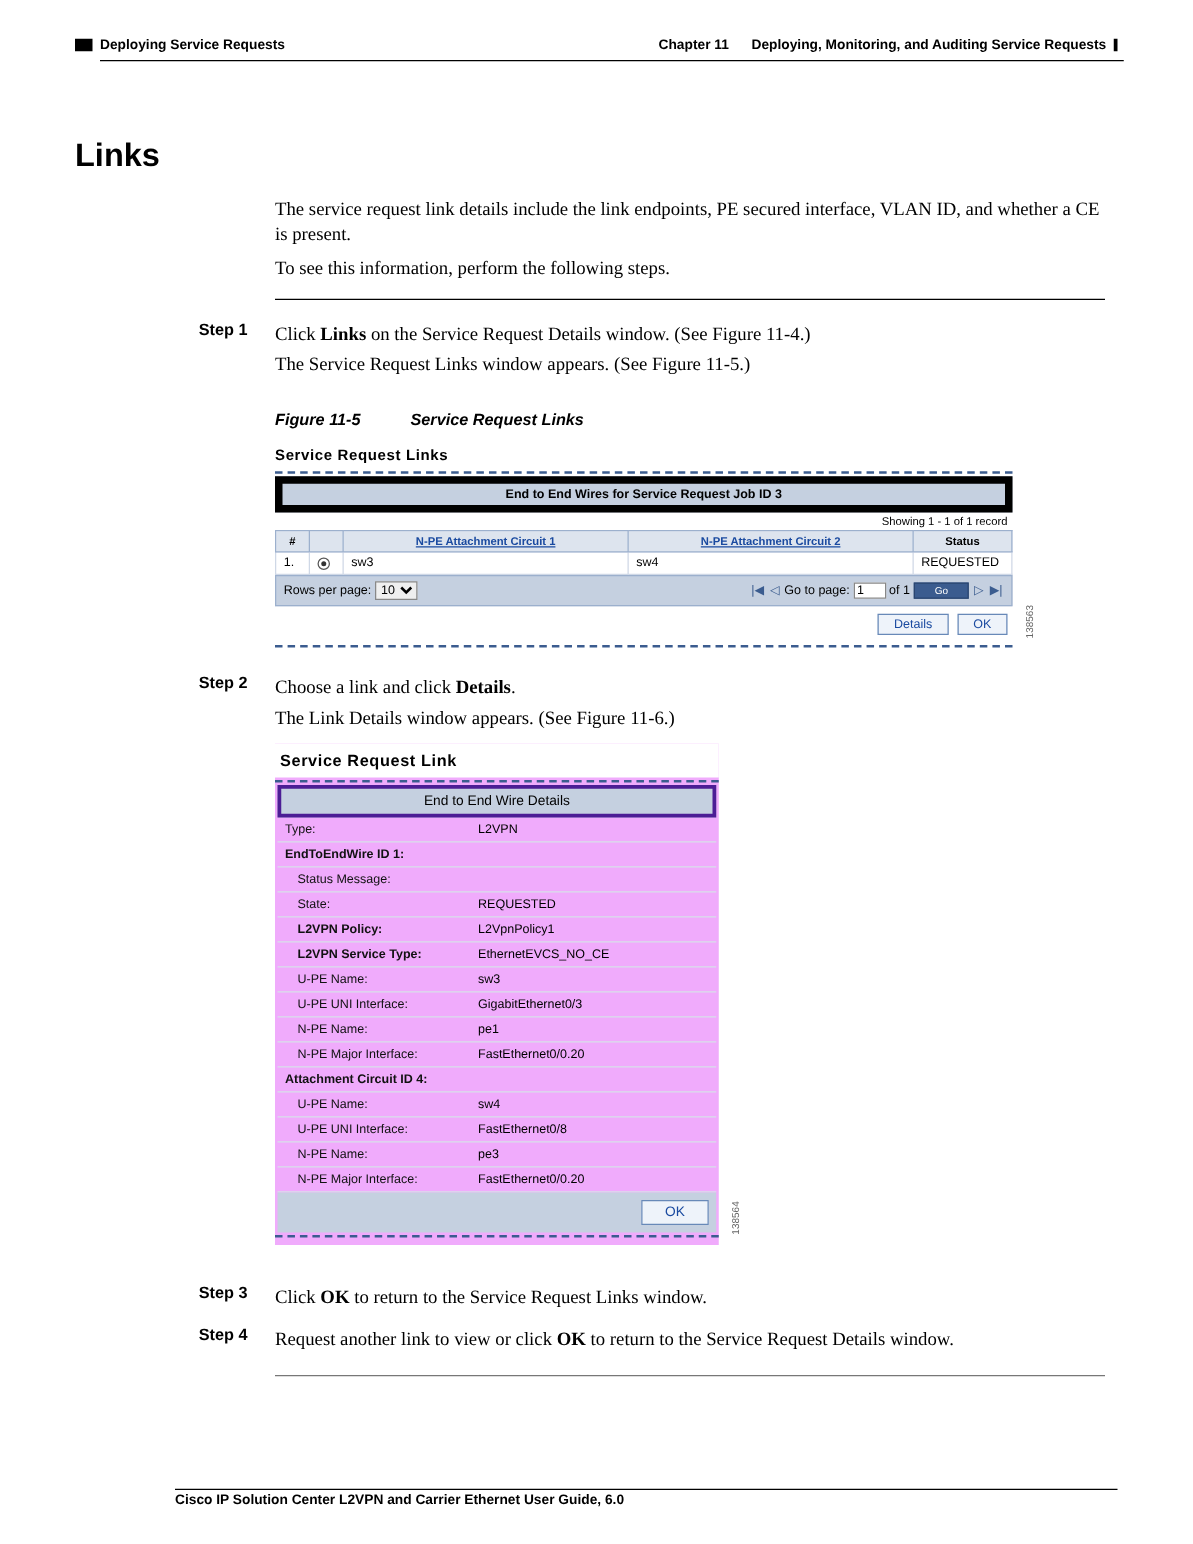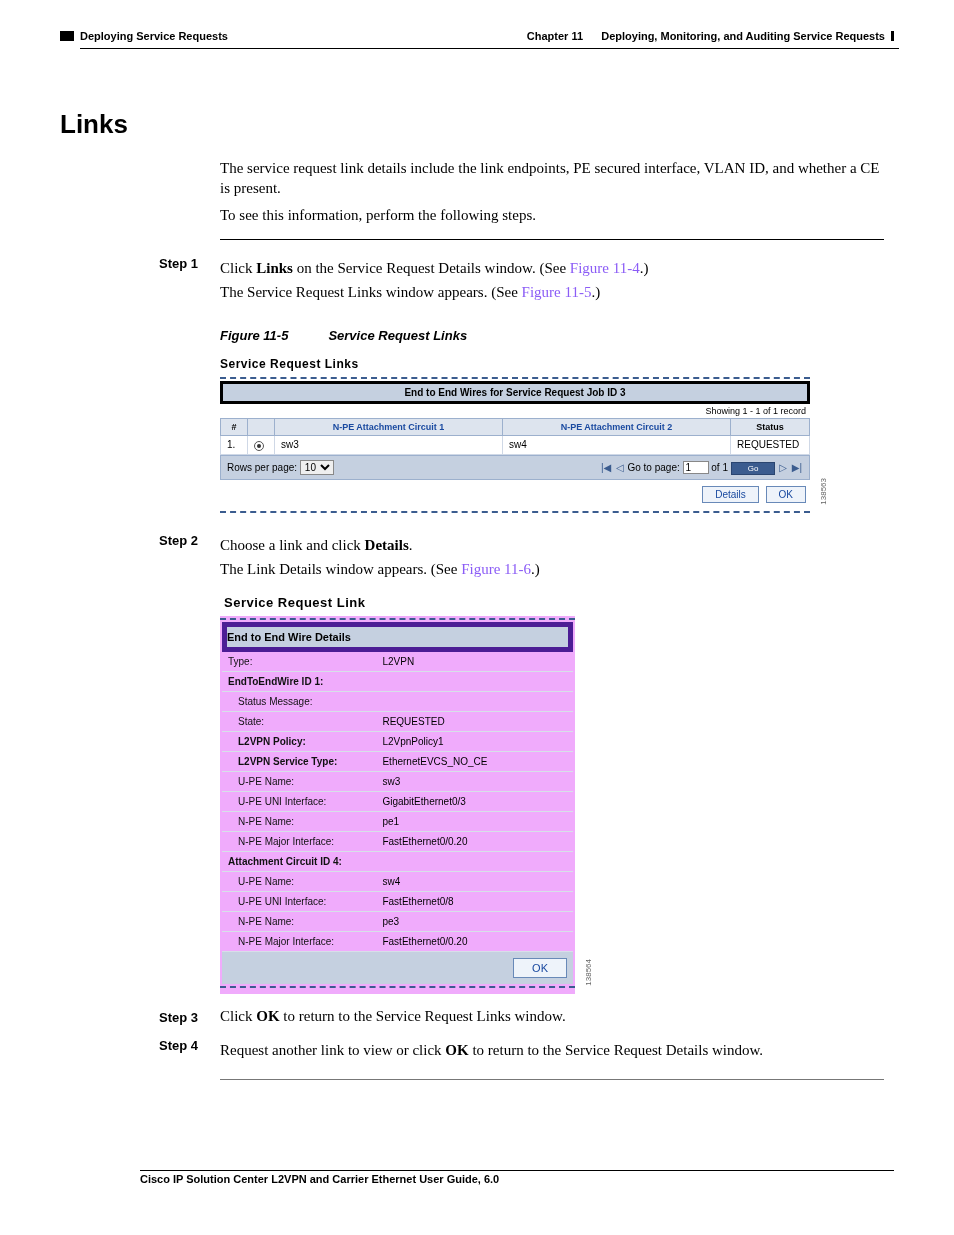--- a/index.html
+++ b/index.html
@@ -80,21 +80,21 @@
     font-size: 13px;
     box-sizing: border-box;
     padding-top: 2px;
   }
   .step-body {
     flex: 1;
     margin-right: 10px;
   }
   .step-body p { margin: 4px 0; line-height: 1.35; }
   .strong { font-weight: bold; }
-  .link { color: #8b5cf6; }
+  .link { color: #000000; }
   .figure-caption {
     font-family: Arial, Helvetica, sans-serif;
     font-style: italic;
     font-weight: bold;
     font-size: 13px;
     margin: 22px 0 10px 160px;
   }
   .figure-caption .sep { display:inline-block; width:40px; }
 
   
@@ -113,36 +113,37 @@
   }
   .dotted {
     border-top: 2px dashed #3b5c8f;
     margin: 2px 0;
   }
   .fig5 .banner {
     background: #c5d0e0;
     text-align: center;
     font-weight: bold;
     padding: 3px 0;
-    border: 3px solid #000000;
+    border: 6px solid #000000;
     font-size: 10px;
   }
   .fig5 .showing {
     text-align: right;
     font-size: 9px;
     padding: 2px 4px;
   }
   .fig5 table {
     width: 100%;
     border-collapse: collapse;
     font-size: 10px;
   }
   .fig5 th {
     background: #dde4ee;
     color: #1a4aa0;
+    text-decoration: underline;
     font-weight: bold;
     padding: 3px 4px;
     border: 1px solid #9cb0cd;
     font-size: 9px;
   }
   .fig5 th.nolink { color:#000; text-decoration:none; }
   .fig5 td {
     padding: 3px 6px;
     border: 1px solid #cfd8e6;
     font-size: 10px;
@@ -208,24 +209,24 @@
   }
   .fig6 .title {
     font-weight: bold;
     font-size: 13px;
     letter-spacing: 0.5px;
     padding: 6px 4px;
     background: #fff;
   }
   .fig6 .banner {
     background: #c5d0e0;
-    text-align: left;
-    font-weight: bold;
+    text-align: center;
+    font-weight: normal;
     padding: 4px 0;
-    border: 5px solid #4c1d95;
+    border: 3px solid #4c1d95;
     font-size: 11px;
     margin: 0 2px;
   }
   .fig6 table {
     width: calc(100% - 4px);
     margin: 0 2px;
     border-collapse: collapse;
     font-size: 10px;
   }
   .fig6 td {
@@ -464,21 +465,21 @@
           </tr>
     </tbody>
       </table>
     <div class="btnrow">
       <span class="btn">OK</span>
     </div>
     <div class="dotted"></div>
     <div class="side-num">138564</div>
   </div>
 
-  <div class="step-row" style="margin-top:8px;align-items:center;">
+  <div class="step-row" style="margin-top:28px;">
     <div class="step-label">Step 3</div>
     <div class="step-body">
       <p>
         <span>Click </span><span class="strong">OK</span><span> to return to the Service Request Links window.</span>
       </p>
     </div>
   </div>
 
   <div class="step-row">
     <div class="step-label">Step 4</div>

